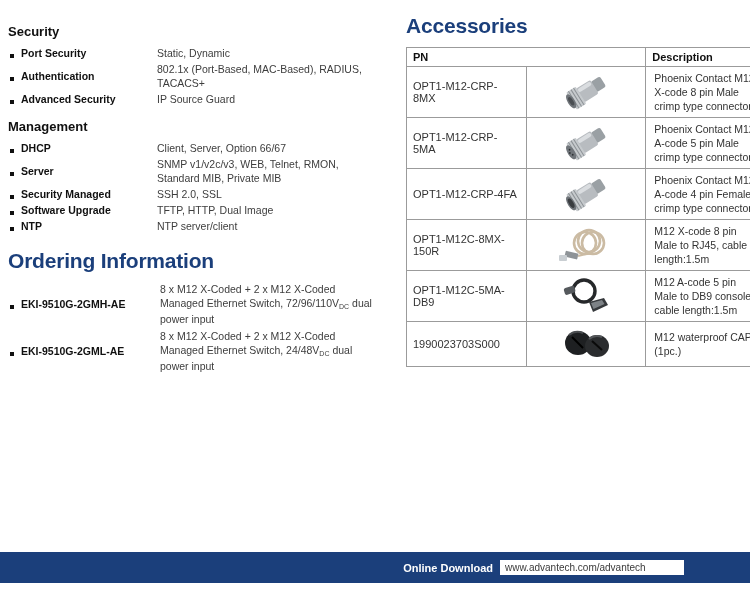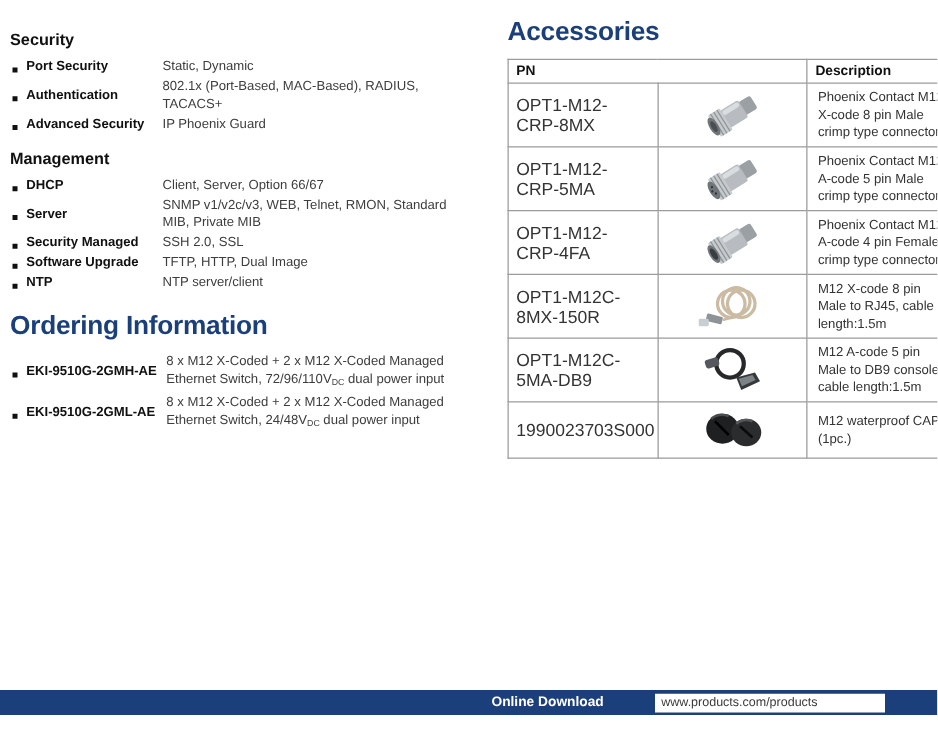--- a/index.html
+++ b/index.html
@@ -8,41 +8,41 @@
     font-family:"Liberation Sans",sans-serif;color:#222;overflow:hidden;
   }
   
   .col-left{position:absolute;left:8px;top:24px;width:372px;}
   .sec-title{font-size:13px;font-weight:700;color:#101010;margin:0 0 7px 0;}
   .spec-grid{display:grid;grid-template-columns:122px 1fr;row-gap:2px;
              font-size:10.5px;line-height:14px;margin-bottom:2px;}
   .spec-label{font-weight:700;color:#101010;display:flex;align-items:center;}
   .bullet{width:4px;height:4px;background:#101010;display:inline-block;
           margin:5px 7px 0 2px;flex:none;}
-  .spec-value{color:#3d3d3d;}
+  .spec-value{color:#3d3d3d;margin-left:27px;}
   .gap-sm{height:11px;}
   .big-heading{font-size:21px;font-weight:800;color:var(--accent,#1b3f7b);
                margin:0;letter-spacing:-0.2px;}
   .ordering-heading{margin:16px 0 9px 0;}
   .ordering-grid{grid-template-columns:125px 1fr;row-gap:3px;}
   sub.dc{font-size:7px;vertical-align:baseline;position:relative;top:2px;}
   
   .col-right{position:absolute;left:406px;top:14px;width:361px;}
   .acc-table{width:360px;border-collapse:collapse;margin-top:9px;table-layout:fixed;}
   .acc-table th,.acc-table td{border:1px solid #9b9b9b;}
   .acc-table th{font-size:11px;font-weight:700;color:#101010;text-align:left;
                 padding:3px 6px;height:12px;}
-  td.pn{width:95px;font-size:14px;color:#333;padding:0 6px;}
+  td.pn{width:95px;font-size:11px;color:#333;padding:0 6px;}
   td.photo{width:77px;text-align:center;vertical-align:middle;padding:2px 0;}
   td.desc{width:151px;font-size:10.5px;color:#333;padding:4px 8px;line-height:14px;}
   .acc-table tbody tr{height:44px;}
   
-  .footer-bar{position:absolute;left:0;top:552px;width:750px;height:20px;
+  .footer-bar{position:absolute;left:0;top:552px;width:750px;height:31px;
               background:var(--accent,#1b3f7b);display:flex;align-items:center;
-              justify-content:flex-end;box-sizing:border-box;padding-right:42px;gap:34px;}
+              justify-content:flex-end;box-sizing:border-box;padding-right:66px;}
   .footer-label{color:#ffffff;font-weight:700;font-size:11px;margin-right:7px;white-space:nowrap;}
   .footer-urlbox{background:#ffffff;width:179px;height:15px;display:flex;align-items:center;
                  padding-left:5px;font-size:10px;color:#3a3a3a;overflow:hidden;}
   svg{display:block;margin:0 auto;}
 </style>
 </head>
 <body>
 
 <div class="page">
 
@@ -57,21 +57,21 @@
       <div class="spec-value">Static, Dynamic</div>
       <div class="spec-label">
           <span class="bullet"></span>
           <span>Authentication</span>
         </div>
       <div class="spec-value">802.1x (Port-Based, MAC-Based), RADIUS, TACACS+</div>
       <div class="spec-label">
           <span class="bullet"></span>
           <span>Advanced Security</span>
         </div>
-      <div class="spec-value">IP Phoenix Guard</div>
+      <div class="spec-value">IP Source Guard</div>
     </div>
 
     <div class="gap-sm"></div>
 
     <h3 class="sec-title">Management</h3>
     <div class="spec-grid">
       <div class="spec-label">
           <span class="bullet"></span>
           <span>DHCP</span>
         </div>
@@ -219,17 +219,17 @@
           </td>
           <td class="desc">M12 waterproof CAP (1pc.)</td>
         </tr>
       </tbody>
     </table>
   </div>
 
   <div class="footer-bar">
     <span class="footer-label">Online Download</span>
     <span class="footer-urlbox">
-        <span>www.products.com/products</span>
+        <span>www.advantech.com/advantech</span>
       </span>
   </div>
 
 </div>
 
 </body></html>

